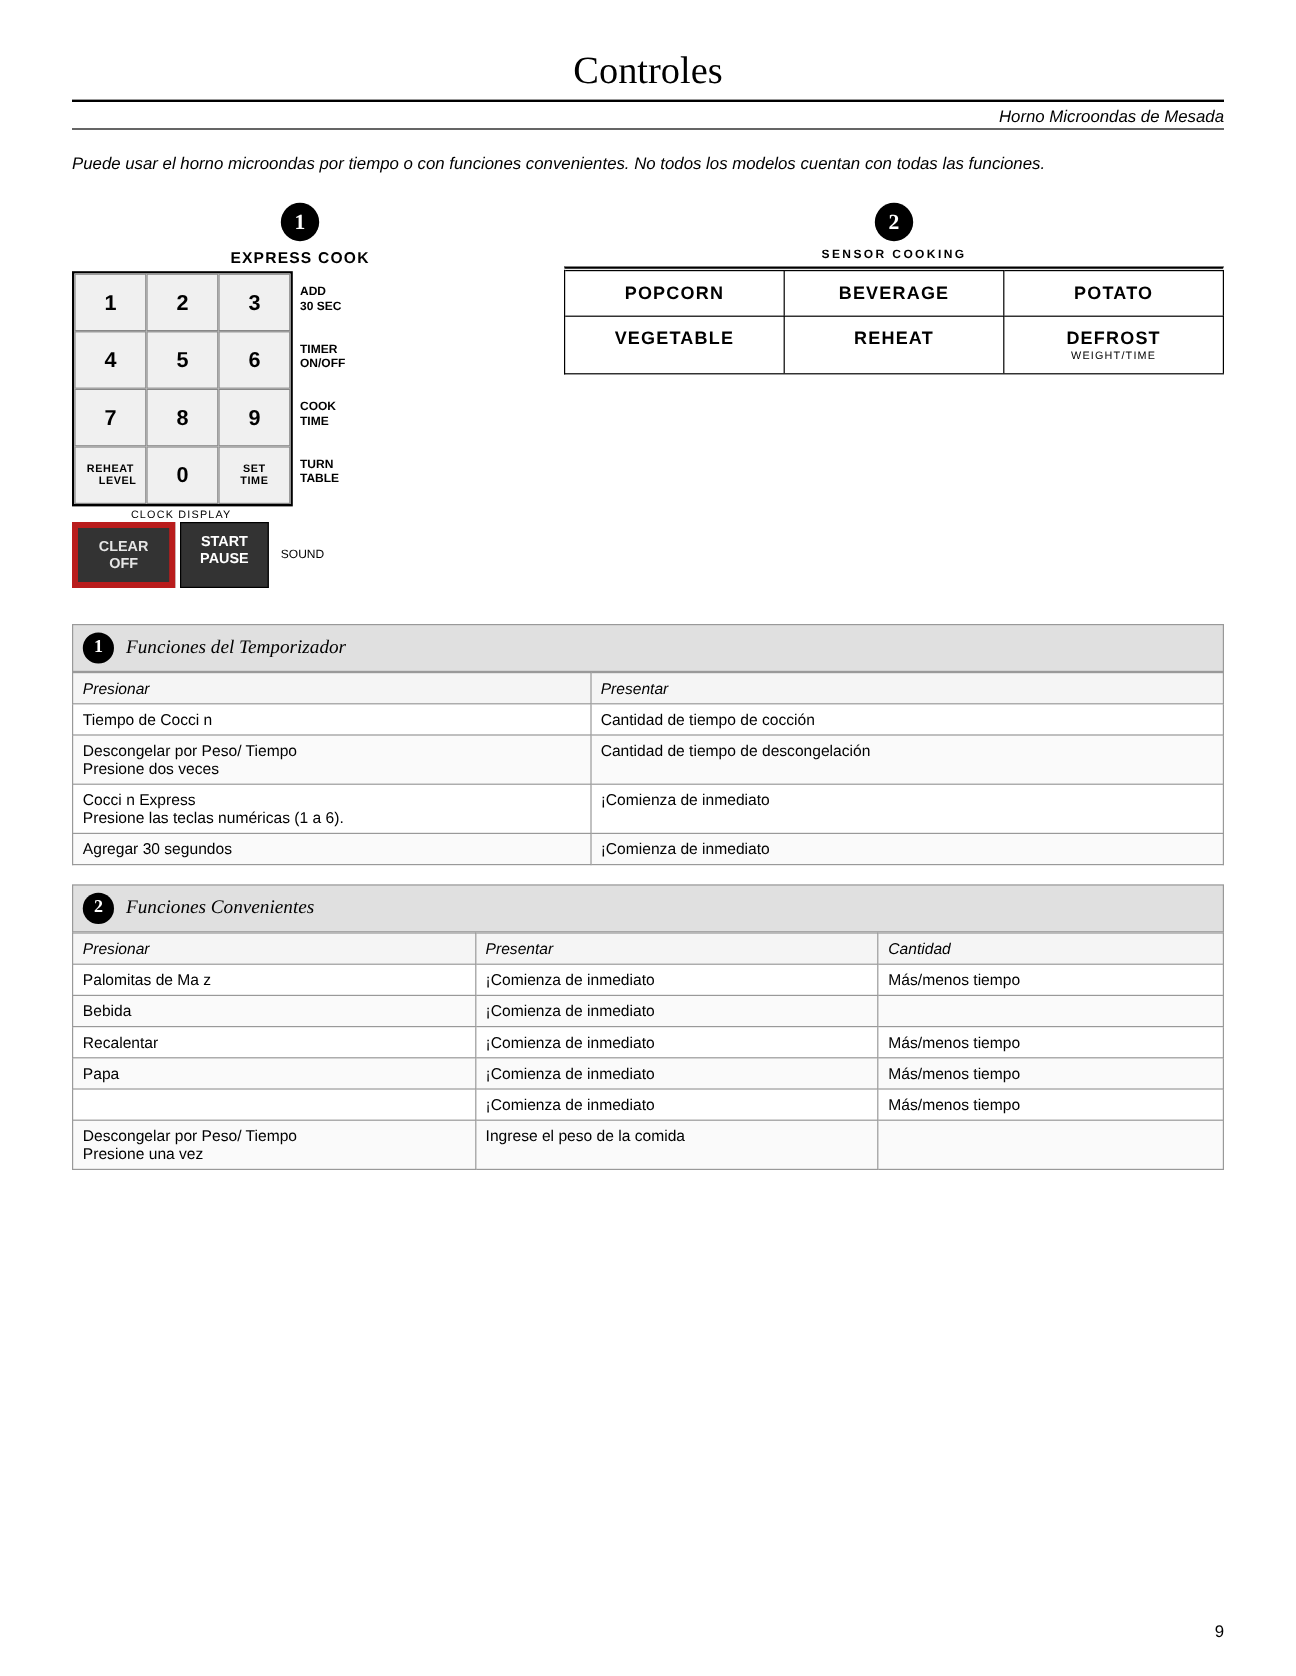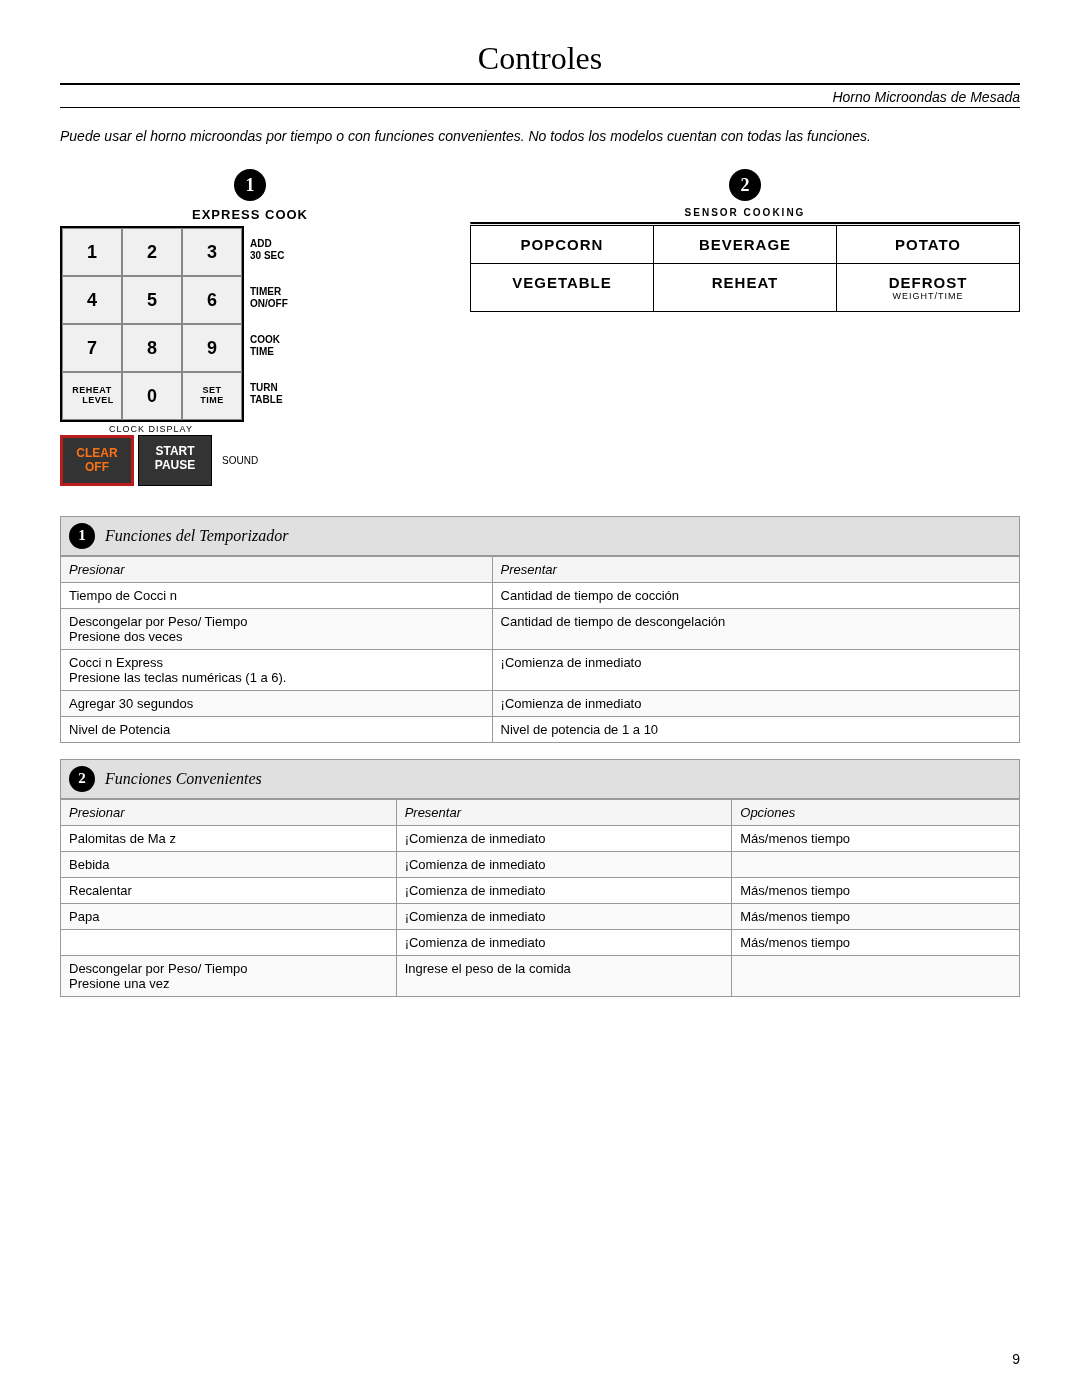--- a/index.html
+++ b/index.html
@@ -138,29 +138,29 @@
       margin-top: 2px;
       margin-bottom: 1px;
     }
     .bottom-row {
       display: flex;
       gap: 4px;
       align-items: stretch;
     }
     .clear-off-btn {
       background: #333;
-      color: #f97316;
+      color: #e5e5e5;
       font-size: 12px;
       font-weight: bold;
       padding: 8px 12px;
-      border: 3px solid #b91c1c;
+      border: 5px solid #b91c1c;
       text-align: center;
       line-height: 1.2;
       flex: 0 0 auto;
-      width: 74px;
+      width: 86px;
     }
     .start-pause-btn {
       background: #333;
       color: #fff;
       font-size: 12px;
       font-weight: bold;
       padding: 8px 12px;
       border: 1px solid #000;
       text-align: center;
       line-height: 1.2;
@@ -417,39 +417,35 @@
           </tr>
           <tr>
             <td style="white-space: pre-line;">Cocci n Express
 Presione las teclas numéricas (1 a 6).</td>
             <td style="white-space: pre-line;">¡Comienza de inmediato</td>
           </tr>
           <tr>
             <td style="white-space: pre-line;">Agregar 30 segundos</td>
             <td style="white-space: pre-line;">¡Comienza de inmediato</td>
           </tr>
-          <tr>
-            <td style="white-space: pre-line;">Nivel de Potencia</td>
-            <td style="white-space: pre-line;">Nivel de potencia de 1 a 10</td>
-          </tr>
         </tbody>
     </table>
   </div>
 
   <div style="margin-top:16px;">
     <div class="table-header-row">
       <div class="table-circle">2</div>
       <span class="table-title">Funciones Convenientes</span>
     </div>
     <table class="data-table">
       <thead>
         <tr>
           <th style="width:35%">Presionar</th>
           <th style="width:35%">Presentar</th>
-          <th style="width:30%">Opciones</th>
+          <th style="width:30%">Cantidad</th>
         </tr>
       </thead>
       <tbody id="table2-body">
       <tr>
             <td style="white-space: pre-line;">Palomitas de Ma z</td>
             <td style="white-space: pre-line;">¡Comienza de inmediato</td>
             <td style="white-space: pre-line;">Más/menos tiempo</td>
           </tr>
           <tr>
             <td style="white-space: pre-line;">Bebida</td>

